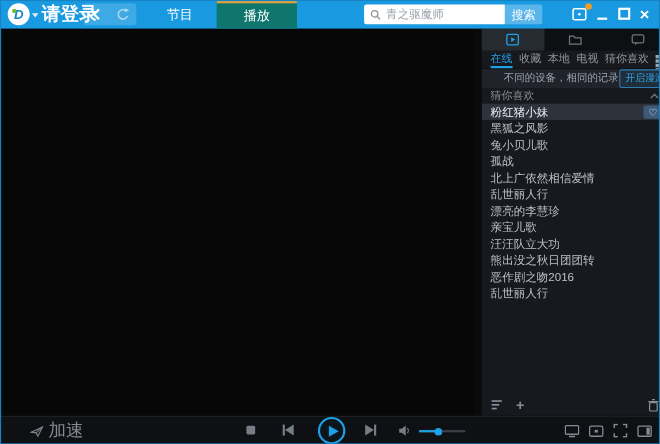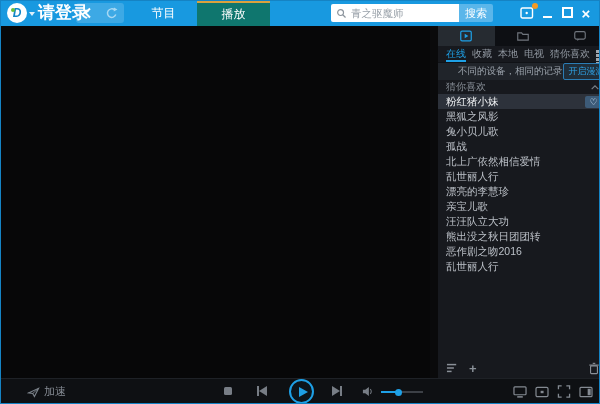--- a/index.html
+++ b/index.html
@@ -65,21 +65,21 @@
   .list-item.selected { background:#2d323b; color:#f2f4f6; }
   .heart-btn { position:absolute; right:6px; top:1.5px; width:17px; height:12px; background:#3d5b78; border-radius:2px;
                color:#d6e8f8; font-size:9px; line-height:12px; text-align:center; }
   .sidebar-footer { height:20px; display:flex; align-items:center; padding:0 8px; gap:10px; }
   .plus-icon { color:#8a9098; font-size:13px; line-height:13px; font-weight:bold; }
   .trash-wrap { margin-left:auto; display:flex; }
 
   
   .playerbar { position:absolute; left:0; top:378px; width:600px; height:26px; background:#0e1013; border-top:1px solid #1e2126; }
   .speed { position:absolute; left:27px; top:0; height:25px; display:flex; align-items:center; gap:4px; }
-  .speed-label { font-size:11px; color:#858b93; }
+  .speed-label { font-size:16px; color:#858b93; }
   .stop-btn { position:absolute; left:224px; top:8px; width:8px; height:8px; background:#777d85; border-radius:1.5px; }
   .prev-btn, .next-btn { position:absolute; top:7px; display:flex; align-items:center; }
   .prev-btn { left:257px; } .next-btn { left:332px; }
   .pv-bar { width:2px; height:10px; background:#777d85; }
   .pv-tri-l { width:0; height:0; border-top:5px solid transparent; border-bottom:5px solid transparent; border-right:8px solid #777d85; }
   .pv-tri-r { width:0; height:0; border-top:5px solid transparent; border-bottom:5px solid transparent; border-left:8px solid #777d85; }
   .play-btn { position:absolute; left:289px; top:0; width:25px; height:25px; border:2px solid #1ea0e6; border-radius:50%;
               background:#0c151c; display:flex; align-items:center; justify-content:center; }
   .play-tri { width:0; height:0; border-top:5px solid transparent; border-bottom:5px solid transparent; border-left:9px solid #1ea0e6; margin-left:3px; }
   .vol-icon-wrap { position:absolute; left:362px; top:7px; display:flex; }

